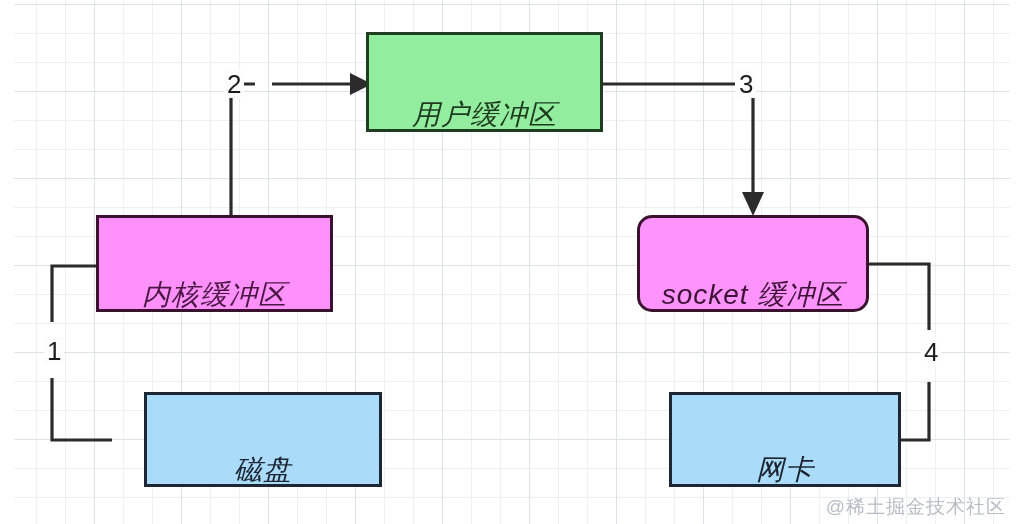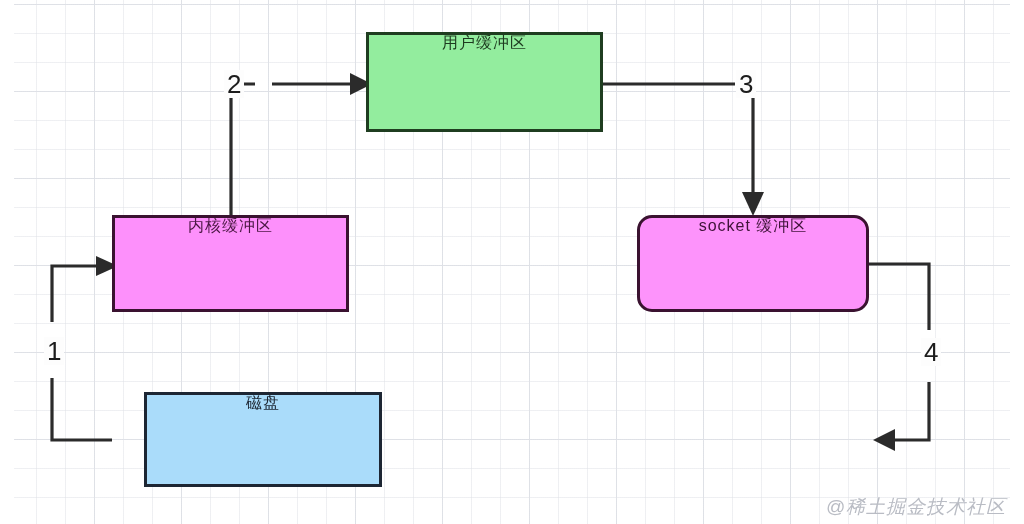--- a/index.html
+++ b/index.html
@@ -25,24 +25,25 @@
   
   #canvas:before,#canvas:after{
     content:"";position:absolute;top:0;bottom:0;width:14px;background:#fff;
   }
   #canvas:before{left:0;}
   #canvas:after{right:0;}
 
   .node{
     position:absolute;
     box-sizing:border-box;
-    display:flex;align-items:flex-start;justify-content:center;
-    font-size:16px;
+    display:flex;align-items:flex-end;justify-content:center;
+    font-size:28px;
     letter-spacing:1px;
     z-index:3;
+    font-style:italic;
   }
   .node .lbl{ line-height:1; white-space:nowrap; }
 
   .node-green{
     background:#93ed9e;
     border:3px solid #1f3d20;
     color:#1d3a1f;
   }
   .node-pink{
     background:#fd90fb;
@@ -80,21 +81,20 @@
   }
 
   .watermark{
     position:absolute;
     right:18px;bottom:4px;
     font-size:19px;
     color:#b9bcc4;
     letter-spacing:1px;
     z-index:5;
     white-space:nowrap;
-    font-style:italic;
   }
 </style>
 </head>
 <body>
 
 <div id="canvas">
 
   <svg class="edge" style="left:0;top:0;width:1024px;height:524px">
     <path d="M112,440 L52,440 L52,378"></path>
     <path d="M52,322 L52,266 L96,266"></path>
@@ -121,28 +121,31 @@
 
   <div class="edge-label" style="left:44px;top:337px;">1</div>
   <div class="edge-label" style="left:224px;top:70px;">2</div>
   <div class="edge-label" style="left:736px;top:70px;">3</div>
   <div class="edge-label" style="left:921px;top:338px;">4</div>
 
   <div class="node node-green" style="left:366px;top:32px;width:237px;height:100px;">
     <span class="lbl">用户缓冲区</span>
   </div>
 
-  <div class="node node-pink" style="left:112px;top:215px;width:237px;height:97px;">
+  <div class="node node-pink" style="left:96px;top:215px;width:237px;height:97px;">
     <span class="lbl">内核缓冲区</span>
   </div>
 
   <div class="node node-pink2" style="left:637px;top:215px;width:232px;height:97px;border-radius:15px;">
     <span class="lbl">socket 缓冲区</span>
   </div>
 
   <div class="node node-blue" style="left:112px;top:392px;width:238px;height:95px;">
     <span class="lbl">磁盘</span>
   </div>
 
+  <div class="node node-blue" style="left:637px;top:392px;width:232px;height:95px;">
+    <span class="lbl">网卡</span>
+  </div>
 
   <div class="watermark">@稀土掘金技术社区</div>
 
 </div>
 
 </body></html>

